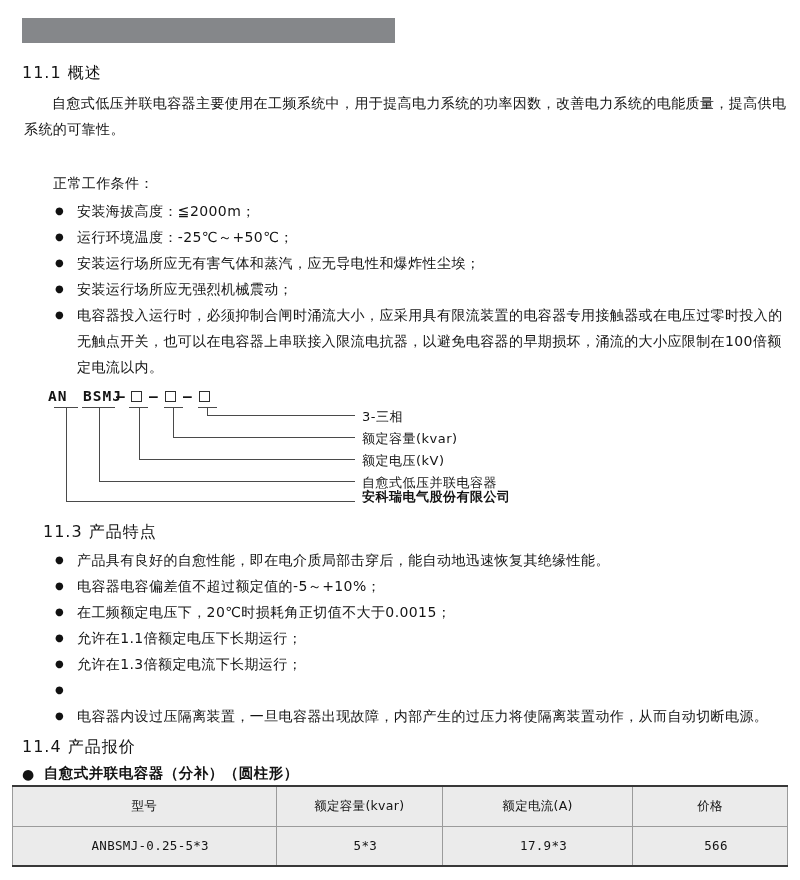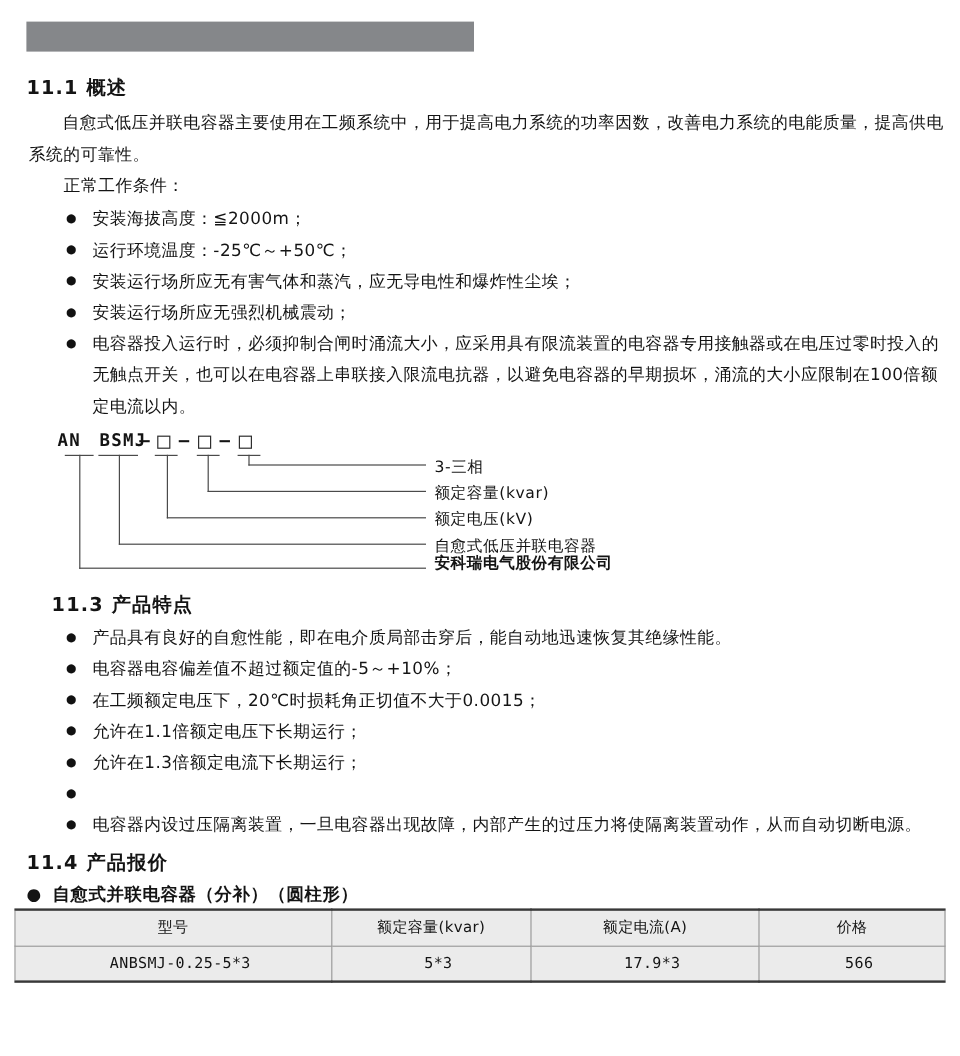--- a/index.html
+++ b/index.html
@@ -4,31 +4,31 @@
 <style>
   * { margin:0; padding:0; box-sizing:border-box; }
   html,body { width:800px; height:880px; background:#ffffff; overflow:hidden; }
   body { font-family:"DejaVu Sans","Liberation Sans",sans-serif; color:#141414; }
 
   .title-bar {
     margin:18px 0 0 22px; width:373px; height:25px; line-height:25px;
     background:#85878a; color:#ffffff; font-size:15px; font-weight:bold;
     padding-left:10px; white-space:pre; letter-spacing:0.5px;
   }
-  .h { margin-left:22px; font-size:16px; font-weight:bold; letter-spacing:1px; white-space:pre; }
+  .h { margin-left:22px; font-size:16px; font-weight:normal; letter-spacing:1px; white-space:pre; }
   .h-overview { margin-top:20px; }
   .h-model    { margin-top:12px; }
   .h-features { margin-top:12px;margin-left:43px; }
   .h-pricing  { margin-top:8px; }
 
   .para {
     margin:6px 12px 0 24px; font-size:14px; line-height:26px;
     text-indent:2em; letter-spacing:0.4px;
   }
-  .cond { margin-left:53px; font-size:14px; line-height:26px; letter-spacing:0.4px; }
+  .cond { margin-left:53px; font-size:14px; line-height:26px; letter-spacing:0.4px;margin-top:28px; }
 
   .bullets { margin:2px 12px 0 55px; }
   .bullets.features { margin-top:4px; }
   .bullet { display:flex; font-size:14px; line-height:26px; }
   .dot { flex:0 0 22px; font-size:10px; line-height:26px; color:#111; }
   .btext { letter-spacing:0.4px; }
 
   .diagram { position:relative; height:122px; margin-top:8px;
              font-family:"DejaVu Sans Mono","Liberation Mono",monospace; }
   .code { position:absolute; top:0; font-size:14.5px; font-weight:bold; letter-spacing:1px; }
@@ -40,21 +40,21 @@
 
   .subtitle { display:flex; align-items:center; margin:6px 0 0 22px;
               font-size:14.5px; font-weight:bold; letter-spacing:0.5px; }
   .dot2 { font-size:14px; margin-right:9px; }
   .unit { text-align:right; margin:0 12px 0 0; font-size:11.5px; letter-spacing:0.5px; }
 
   table.price { width:776px; margin:2px 0 0 12px; border-collapse:collapse;
                 border-top:2px solid #383838; border-bottom:2px solid #383838;
                 font-size:12.5px; table-layout:fixed; }
   table.price th, table.price td {
-    border:1px solid #9b9b9b; height:30px; text-align:center;
+    border:1px solid #9b9b9b; height:40px; text-align:center;
     vertical-align:middle; font-weight:normal; letter-spacing:0.3px;
   }
   table.price th { background:#ebebeb; }
   table.price tr.shade td { background:#ebebeb;padding-left:12px; }
   td.mono { font-family:"DejaVu Sans Mono","Liberation Mono",monospace; font-size:12.5px; }
 </style>
 </head>
 <body>
 
 <div>

